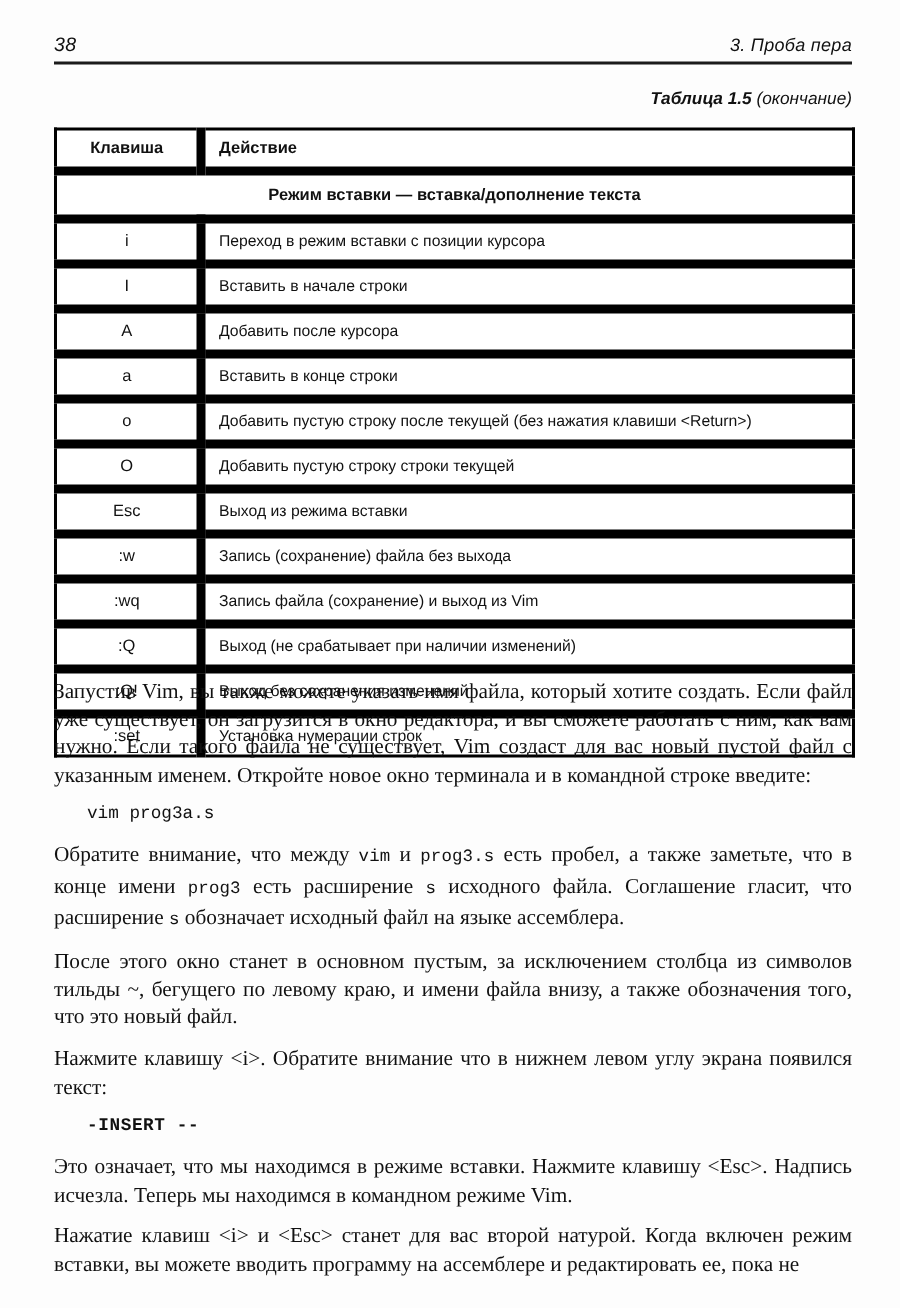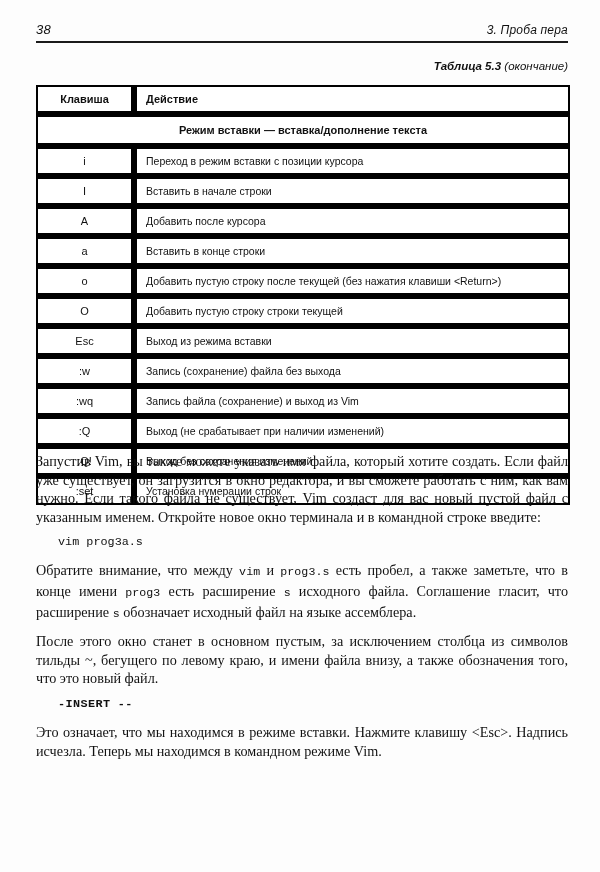--- a/index.html
+++ b/index.html
@@ -165,21 +165,21 @@
 
 <div class="page">
 
   <div class="running-head">
     <span class="folio">38</span>
     <span class="chapter">3. Проба пера</span>
   </div>
   <div class="head-rule"></div>
 
   <div class="table-caption">
-    <span class="cap-strong">Таблица 5.3</span><span class="cap-paren"> (окончание)</span>
+    <span class="cap-strong">Таблица 1.5</span><span class="cap-paren"> (окончание)</span>
   </div>
 
   <table class="vim-table">
     <colgroup>
       <col class="c-key">
       <col class="c-act">
     </colgroup>
     <thead>
       <tr>
         <th class="th-key outer-left">Клавиша</th>
@@ -249,21 +249,23 @@
   <div class="body">
 
     <p class="para">Запустив Vim, вы также можете указать имя файла, который хотите создать. Если файл уже существует, он загрузится в окно редактора, и вы сможете работать с ним, как вам нужно. Если такого файла не существует, Vim создаст для вас новый пустой файл с указанным именем. Откройте новое окно терминала и в командной строке введите:</p>
 
     <pre class="code-line">vim prog3a.s</pre>
 
     <p class="para"><span>Обратите внимание, что между </span><code>vim</code><span> и </span><code>prog3.s</code><span> есть пробел, а также заметьте, что в конце имени </span><code>prog3</code><span> есть расширение </span><code>s</code><span> исходного файла. Соглашение гласит, что расширение </span><code>s</code><span> обозначает исходный файл на языке ассемблера.</span></p>
 
     <p class="para">После этого окно станет в основном пустым, за исключением столбца из символов тильды ~, бегущего по левому краю, и имени файла внизу, а также обозначения того, что это новый файл.</p>
 
+    <p class="para">Нажмите клавишу &lt;i&gt;. Обратите внимание что в нижнем левом углу экрана появился текст:</p>
 
     <pre class="code-line bold">-INSERT --</pre>
 
     <p class="para">Это означает, что мы находимся в режиме вставки. Нажмите клавишу &lt;Esc&gt;. Надпись исчезла. Теперь мы находимся в командном режиме Vim.</p>
 
+    <p class="para last">Нажатие клавиш &lt;i&gt; и &lt;Esc&gt; станет для вас второй натурой. Когда включен режим вставки, вы можете вводить программу на ассемблере и редактировать ее, пока не</p>
 
   </div>
 
 </div>
 
 </body></html>

